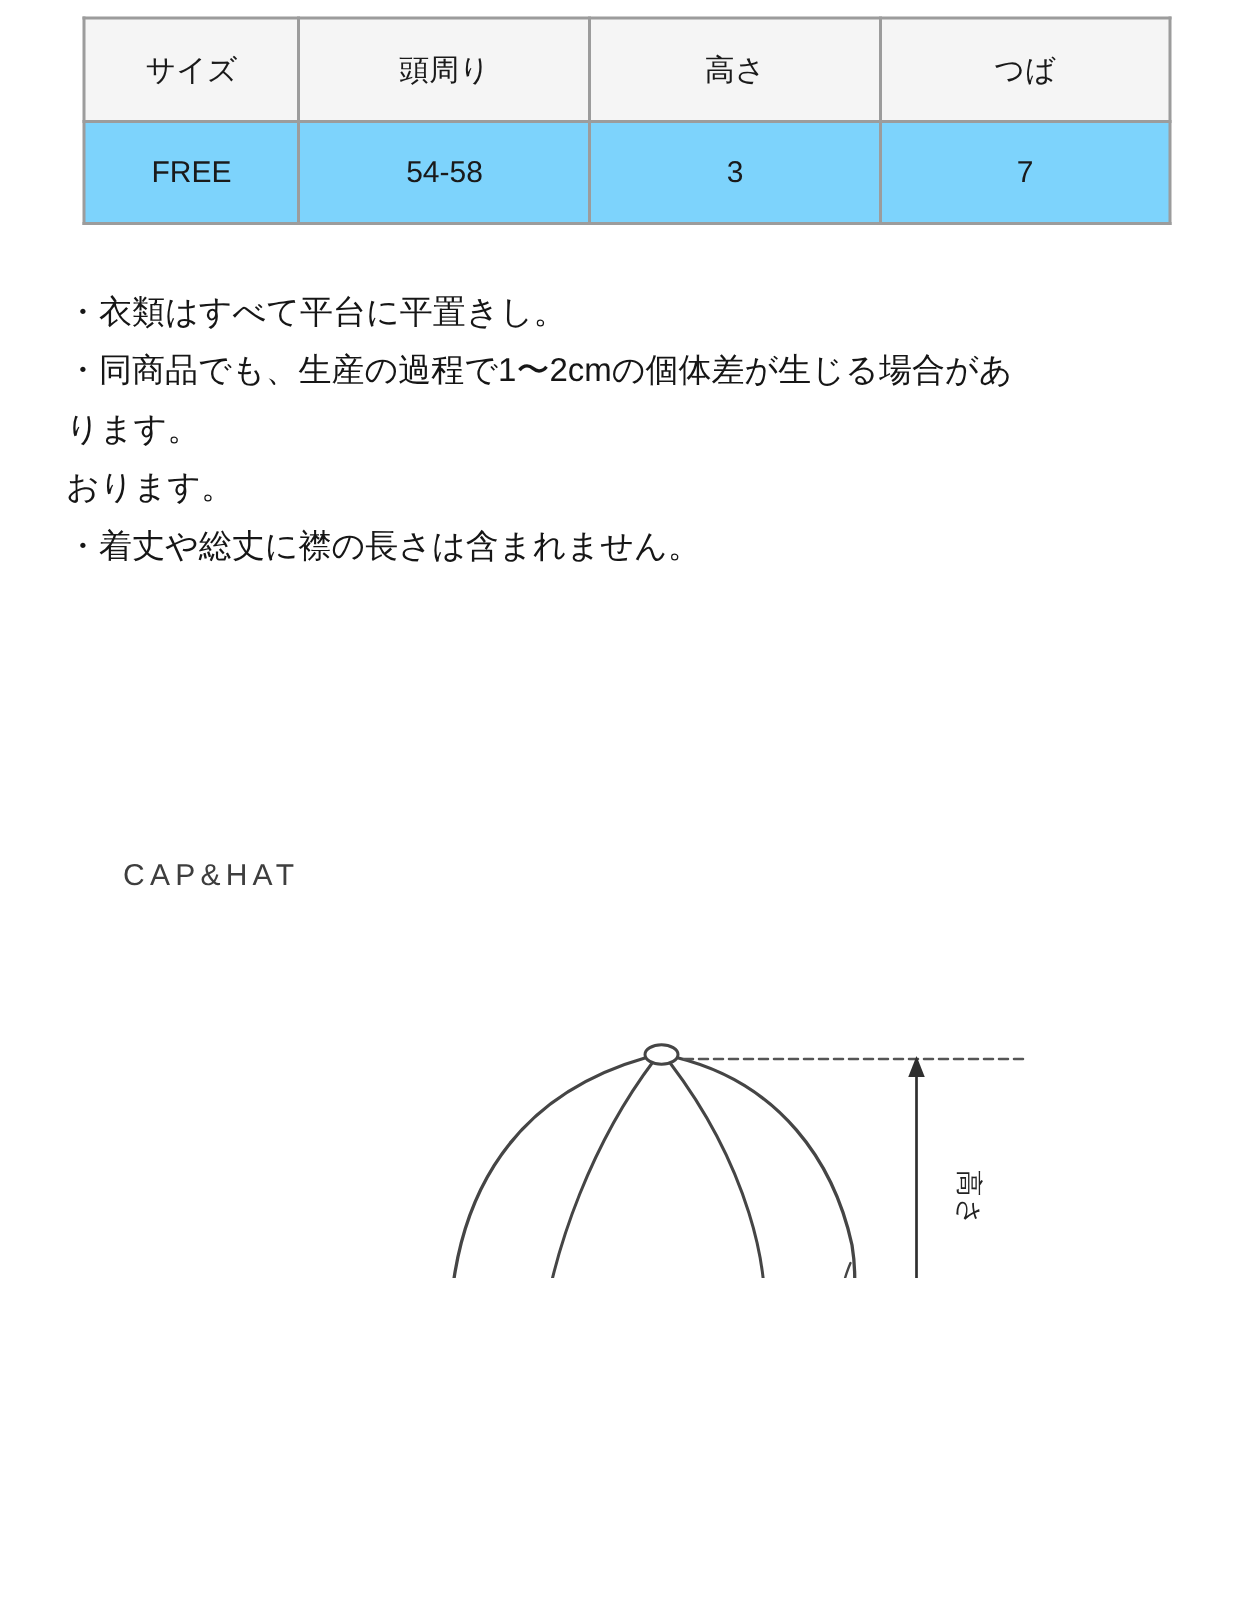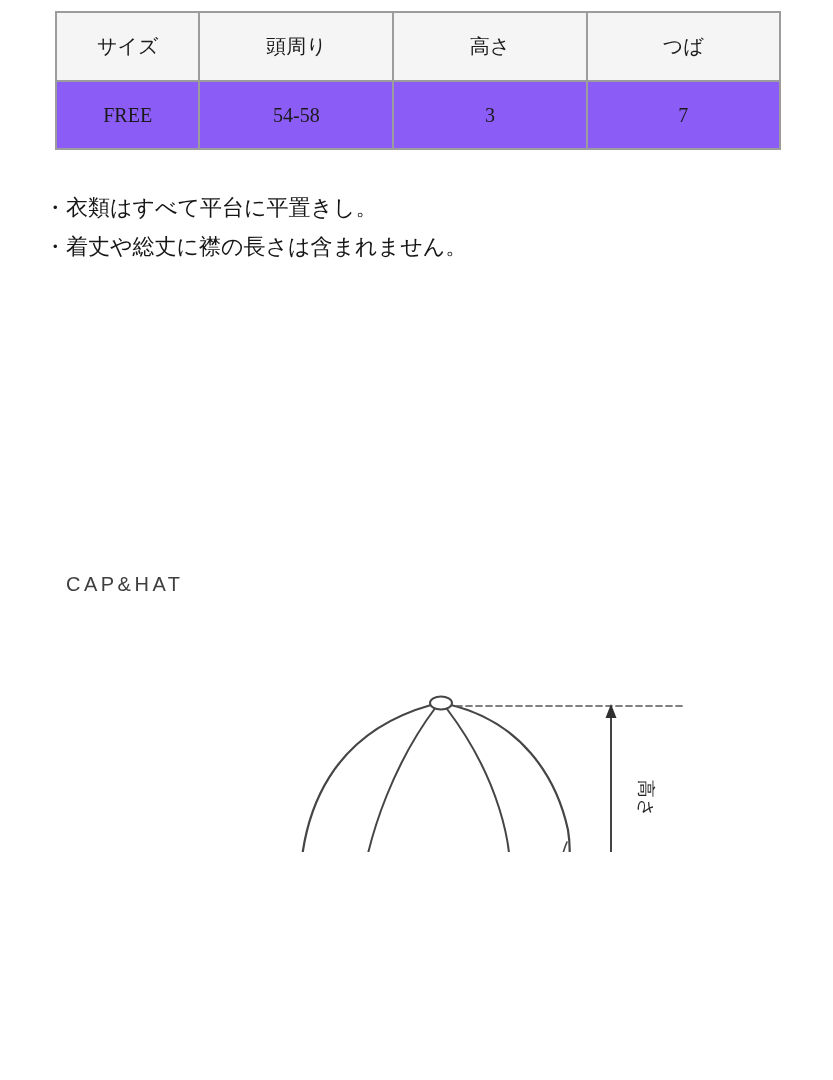--- a/index.html
+++ b/index.html
@@ -12,32 +12,32 @@
   
   table.size-table {
     position:absolute; left:55px; top:11px; width:726px;
     border-collapse:collapse; table-layout:fixed;
   }
   table.size-table th, table.size-table td {
     border:2px solid #9c9c9c; text-align:center; vertical-align:middle;
     font-size:20px; font-weight:400; color:#1a1a1a; padding:0;
   }
   table.size-table th { background:#f5f5f5; height:67px; }
-  table.size-table td { background:#8b5cf6; height:66px;font-family:Liberation Serif, serif; }
+  table.size-table td { background:#7dd3fc; height:66px; }
 
   
   .notes {
     position:absolute; left:44px; top:188px; width:750px;
     font-size:22px; line-height:39px; color:#161616;
   }
   .note-line { white-space:nowrap; }
 
   
   .section-heading {
-    position:absolute; left:66px; top:573px;
+    position:absolute; left:82px; top:573px;
     font-size:20px; letter-spacing:3.5px; font-weight:500; color:#3e3e3e;
   }
 
   
   svg.cap-diagram { position:absolute; left:0; top:660px; }
 
   .vlabel {
     position:absolute; width:44px; height:22px; text-align:center;
     font-size:18px; line-height:22px; color:#222222; letter-spacing:1px;
   }
@@ -74,20 +74,23 @@
         <td>FREE</td>
         <td>54-58</td>
         <td>3</td>
         <td>7</td>
       </tr>
     </tbody>
   </table>
 
   <div class="notes">
     <div class="note-line">・衣類はすべて平台に平置きし。</div>
+    <div class="note-line">・同商品でも、生産の過程で1〜2cmの個体差が生じる場合があ</div>
+    <div class="note-line">ります。</div>
+    <div class="note-line">おります。</div>
     <div class="note-line">・着丈や総丈に襟の長さは含まれません。</div>
   </div>
 
   <div class="section-heading">CAP&amp;HAT</div>
 
   <svg class="cap-diagram" width="833" height="420" viewBox="0 660 833 420" fill="none" stroke-linecap="round" stroke-linejoin="round">
 
     <path d="M298,881 C282,912 252,945 242,967
              C290,1001 360,1014 437,1015
              C500,1015 540,996 558,973

